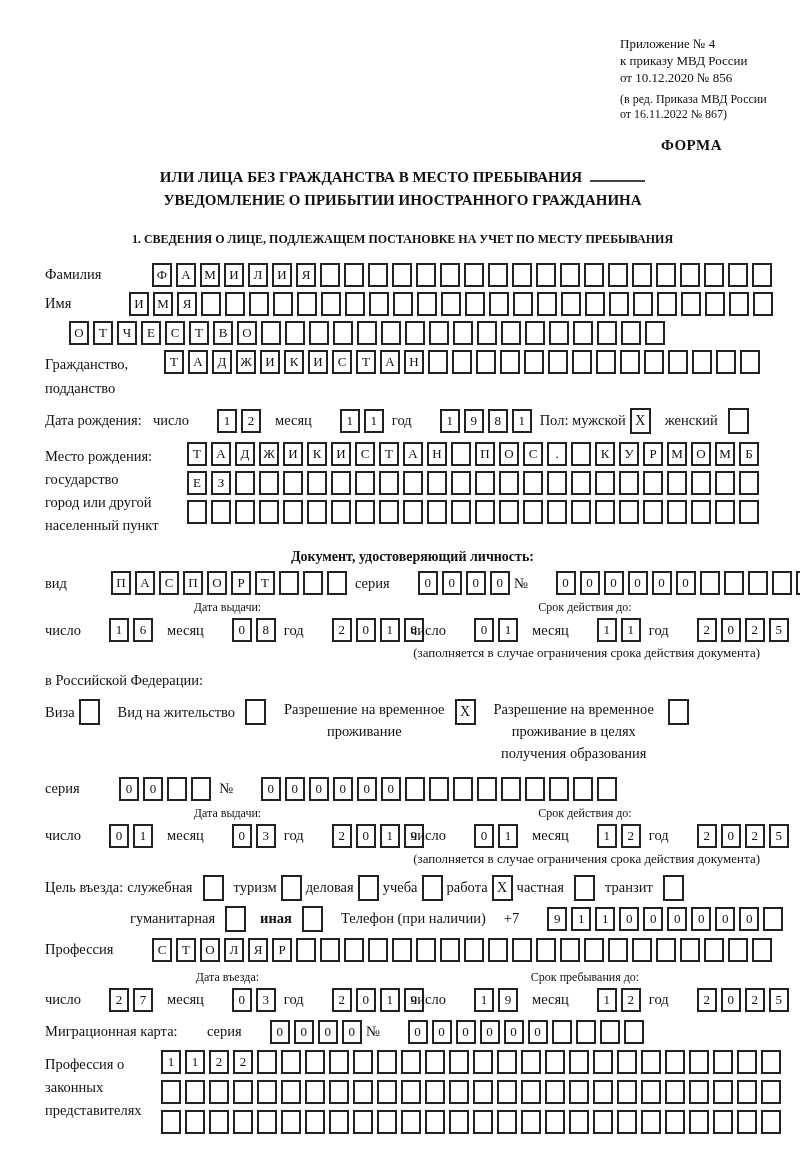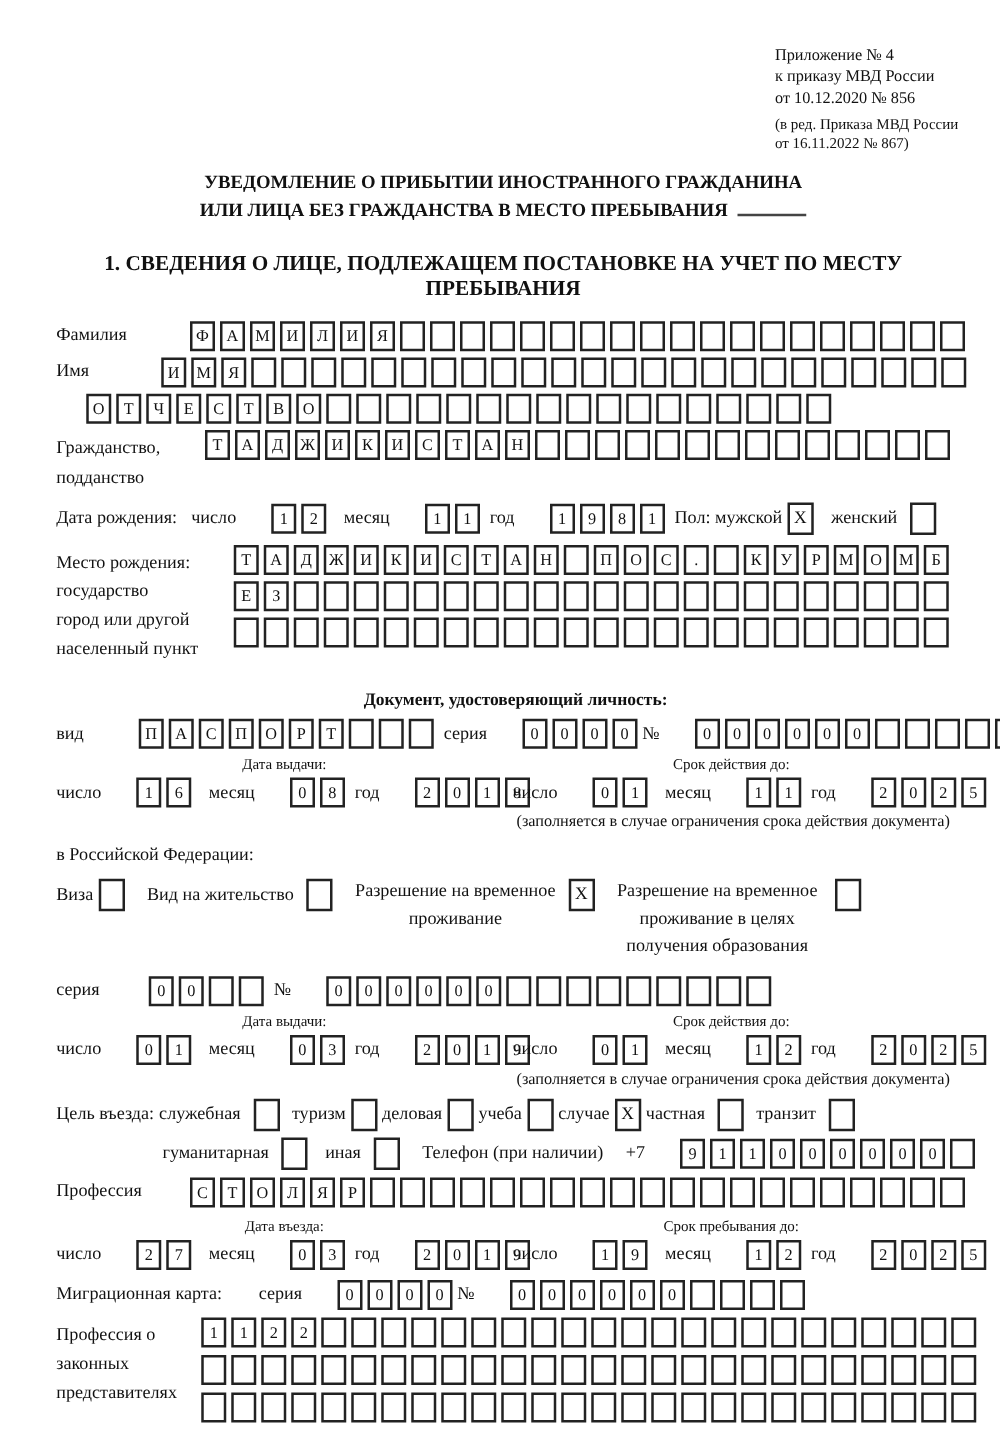--- a/index.html
+++ b/index.html
@@ -9,21 +9,21 @@
     font-family:"Liberation Serif","DejaVu Serif",serif;
     font-size:14px;color:#111;background:#fff;position:relative;
   }
   
   .apx{margin-left:575px;width:190px;font-size:13px;line-height:1.3;}
   .apx .amend{font-size:12px;margin-top:5px;line-height:1.3;}
   .forma{ text-align:right;padding-right:38px;font-weight:bold;font-size:15px;margin-top:14px;letter-spacing:.5px;}
   
   .title{margin-top:12px;text-align:center;font-weight:bold;font-size:15px;line-height:1.55;}
   .title .uline{display:inline-block;width:55px;border-bottom:2.5px solid #444;margin-left:8px;}
-  .sec1{margin-top:20px;text-align:center;font-weight:bold;font-size:17px;}
+  .sec1{margin-top:20px;text-align:center;font-weight:bold;font-size:12px;}
   
   .cells{white-space:nowrap;display:inline-block;padding-left:24px;}
   .cell{
     display:inline-block;box-sizing:border-box;width:20px;height:24px;
     border:2px solid #222;margin-right:4px;text-align:center;
     font-size:13px;line-height:20px;vertical-align:middle;background:#fff;
   }
   .cb{
     display:inline-block;box-sizing:border-box;width:21px;height:26px;
     border:2px solid #222;text-align:center;font-size:14px;line-height:22px;
@@ -31,21 +31,21 @@
   }
   .frow{display:flex;align-items:flex-start;margin-bottom:5px;}
   .frow .lbl{flex:0 0 auto;padding-top:3px;font-size:14.5px;}
   .lbl2{line-height:1.6;}
   .w-surname{width:83px;} .w-name{width:60px;} .w-patron{width:115px;}
   .w-citiz{width:95px;} .w-birthpl{width:118px;}
   .w-prof{width:83px;} .w-migcard{width:162px;} .w-reps{width:92px;}
   .mini{padding-top:3px;font-size:14.5px;flex:0 0 auto;}
   .gap6{margin-left:4px;} .gap10{margin-left:10px;} .gap14{margin-left:14px;} .gap18{margin-left:18px;}
   
-  .doc-hdr{text-align:center;font-weight:bold;font-size:14px;margin:22px 0 6px 20px;}
+  .doc-hdr{text-align:center;font-weight:bold;font-size:14px;margin:12px 0 6px 20px;}
   
   .dates{display:flex;margin-top:4px;}
   .dcol{width:365px;flex:0 0 auto;}
   .dcol2{width:350px;flex:0 0 auto;}
   .dtitle{text-align:center;font-size:12px;margin-bottom:3px;}
   .dline{display:flex;align-items:center;white-space:nowrap;}
   .dline .mini{padding-top:0;}
   .vnote{text-align:right;font-size:13px;margin:3px 0 8px;}
   .plain{font-size:14.5px;line-height:1.65;}
   .cbrow{display:flex;align-items:flex-start;margin-top:6px;}
@@ -60,24 +60,25 @@
   <div class="apx">
     <div>Приложение № 4</div>
     <div>к приказу МВД России</div>
     <div>от 10.12.2020 № 856</div>
     <div class="amend">
       <div>(в ред. Приказа МВД России</div>
       <div>от 16.11.2022 № 867)</div>
     </div>
   </div>
 
+  <div class="forma">ФОРМА</div>
 
   <div class="title">
+    <div><span>ИЛИ ЛИЦА БЕЗ ГРАЖДАНСТВА В МЕСТО ПРЕБЫВАНИЯ</span><span class="uline"></span></div>
     <div>УВЕДОМЛЕНИЕ О ПРИБЫТИИ ИНОСТРАННОГО ГРАЖДАНИНА</div>
-    <div><span>ИЛИ ЛИЦА БЕЗ ГРАЖДАНСТВА В МЕСТО ПРЕБЫВАНИЯ</span><span class="uline"></span></div>
   </div>
 
   <div class="sec1">1. СВЕДЕНИЯ О ЛИЦЕ, ПОДЛЕЖАЩЕМ ПОСТАНОВКЕ НА УЧЕТ ПО МЕСТУ ПРЕБЫВАНИЯ</div>
 
   <div class="frow" style="margin-top:16px;">
     <span class="lbl w-surname">Фамилия</span>
     <span class="cells"><span class="cell">Ф</span><span class="cell">А</span><span class="cell">М</span><span class="cell">И</span><span class="cell">Л</span><span class="cell">И</span><span class="cell">Я</span><span class="cell"></span><span class="cell"></span><span class="cell"></span><span class="cell"></span><span class="cell"></span><span class="cell"></span><span class="cell"></span><span class="cell"></span><span class="cell"></span><span class="cell"></span><span class="cell"></span><span class="cell"></span><span class="cell"></span><span class="cell"></span><span class="cell"></span><span class="cell"></span><span class="cell"></span><span class="cell"></span><span class="cell"></span></span>
   </div>
 
   <div class="frow">
@@ -218,32 +219,32 @@
   <div class="frow" style="align-items:center;">
     <span class="mini" style="padding-top:0;">Цель въезда:</span>
     <span class="mini gap6" style="padding-top:0;">служебная</span>
     <span class="cb gap10"></span>
     <span class="mini gap10" style="padding-top:0;">туризм</span>
     <span class="cb gap6"></span>
     <span class="mini gap6" style="padding-top:0;">деловая</span>
     <span class="cb gap6"></span>
     <span class="mini gap6" style="padding-top:0;">учеба</span>
     <span class="cb gap6"></span>
-    <span class="mini gap6" style="padding-top:0;">случае</span>
+    <span class="mini gap6" style="padding-top:0;">работа</span>
     <span class="cb gap6">X</span>
     <span class="mini gap6" style="padding-top:0;">частная</span>
     <span class="cb gap10"></span>
     <span class="mini gap10" style="padding-top:0;">транзит</span>
     <span class="cb gap10"></span>
   </div>
 
   <div class="frow" style="align-items:center;margin-top:4px;">
     <span class="mini" style="margin-left:85px;padding-top:0;">гуманитарная</span>
     <span class="cb gap10"></span>
-    <span class="mini gap14" style="padding-top:0;">иная</span>
+    <span class="mini gap14" style="padding-top:0;font-weight:bold;">иная</span>
     <span class="cb gap10"></span>
     <span class="mini gap18" style="padding-top:0;">Телефон (при наличии)</span>
     <span class="mini gap18" style="padding-top:0;">+7</span>
     <span class="cells gap6"><span class="cell">9</span><span class="cell">1</span><span class="cell">1</span><span class="cell">0</span><span class="cell">0</span><span class="cell">0</span><span class="cell">0</span><span class="cell">0</span><span class="cell">0</span><span class="cell"></span></span>
   </div>
 
   <div class="frow" style="align-items:center;margin-top:6px;">
     <span class="mini w-prof" style="padding-top:0;">Профессия</span>
     <span class="cells"><span class="cell">С</span><span class="cell">Т</span><span class="cell">О</span><span class="cell">Л</span><span class="cell">Я</span><span class="cell">Р</span><span class="cell"></span><span class="cell"></span><span class="cell"></span><span class="cell"></span><span class="cell"></span><span class="cell"></span><span class="cell"></span><span class="cell"></span><span class="cell"></span><span class="cell"></span><span class="cell"></span><span class="cell"></span><span class="cell"></span><span class="cell"></span><span class="cell"></span><span class="cell"></span><span class="cell"></span><span class="cell"></span><span class="cell"></span><span class="cell"></span></span>
   </div>

